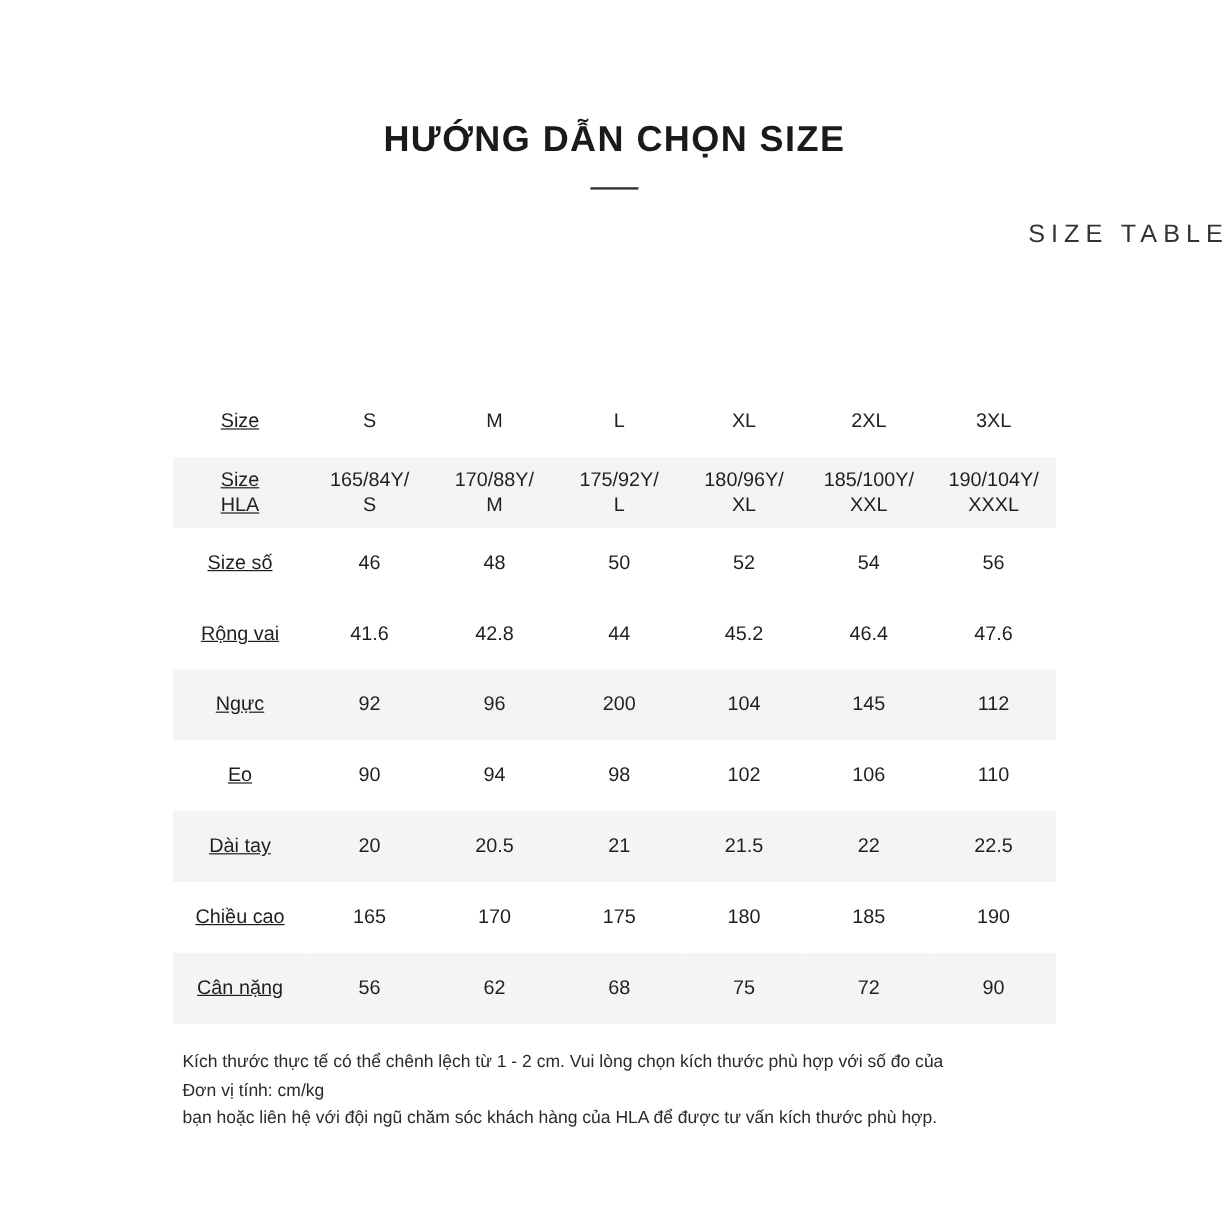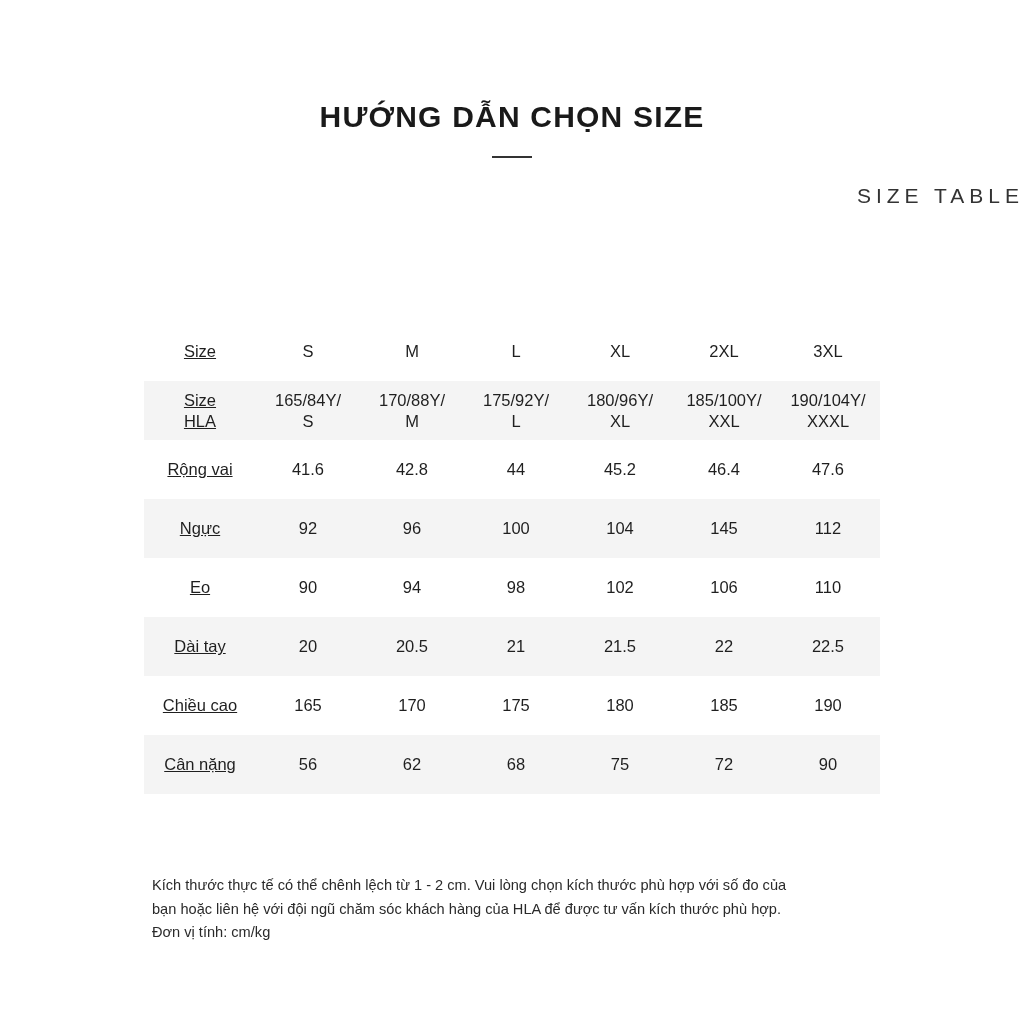--- a/index.html
+++ b/index.html
@@ -144,37 +144,46 @@
           <td class="col hla-cell">
             <div>185/100Y/</div>
             <div>XXL</div>
           </td>
           <td class="col hla-cell">
             <div>190/104Y/</div>
             <div>XXXL</div>
           </td>
         </tr>
 
+        <tr>
+          <td class="label">Size số</td>
+          <td class="col">46</td>
+          <td class="col">48</td>
+          <td class="col">50</td>
+          <td class="col">52</td>
+          <td class="col">54</td>
+          <td class="col">56</td>
+        </tr>
 
 
         <tr>
           <td class="label">Rộng vai</td>
           <td class="col">41.6</td>
           <td class="col">42.8</td>
           <td class="col">44</td>
           <td class="col">45.2</td>
           <td class="col">46.4</td>
           <td class="col">47.6</td>
         </tr>
 
         <tr class="shaded">
           <td class="label">Ngực</td>
           <td class="col">92</td>
           <td class="col">96</td>
-          <td class="col">100</td>
+          <td class="col">200</td>
           <td class="col">104</td>
           <td class="col">145</td>
           <td class="col">112</td>
         </tr>
 
         <tr>
           <td class="label">Eo</td>
           <td class="col">90</td>
           <td class="col">94</td>
           <td class="col">98</td>
@@ -211,17 +220,17 @@
           <td class="col">75</td>
           <td class="col">72</td>
           <td class="col">90</td>
         </tr>
       </tbody>
     </table>
   </div>
 
   <div class="note">
     <p>Kích thước thực tế có thể chênh lệch từ 1 - 2 cm. Vui lòng chọn kích thước phù hợp với số đo của</p>
+    <p>Đơn vị tính: cm/kg</p>
     <p>bạn hoặc liên hệ với đội ngũ chăm sóc khách hàng của HLA để được tư vấn kích thước phù hợp.</p>
-    <p>Đơn vị tính: cm/kg</p>
   </div>
 
 </div>
 
 </body></html>

